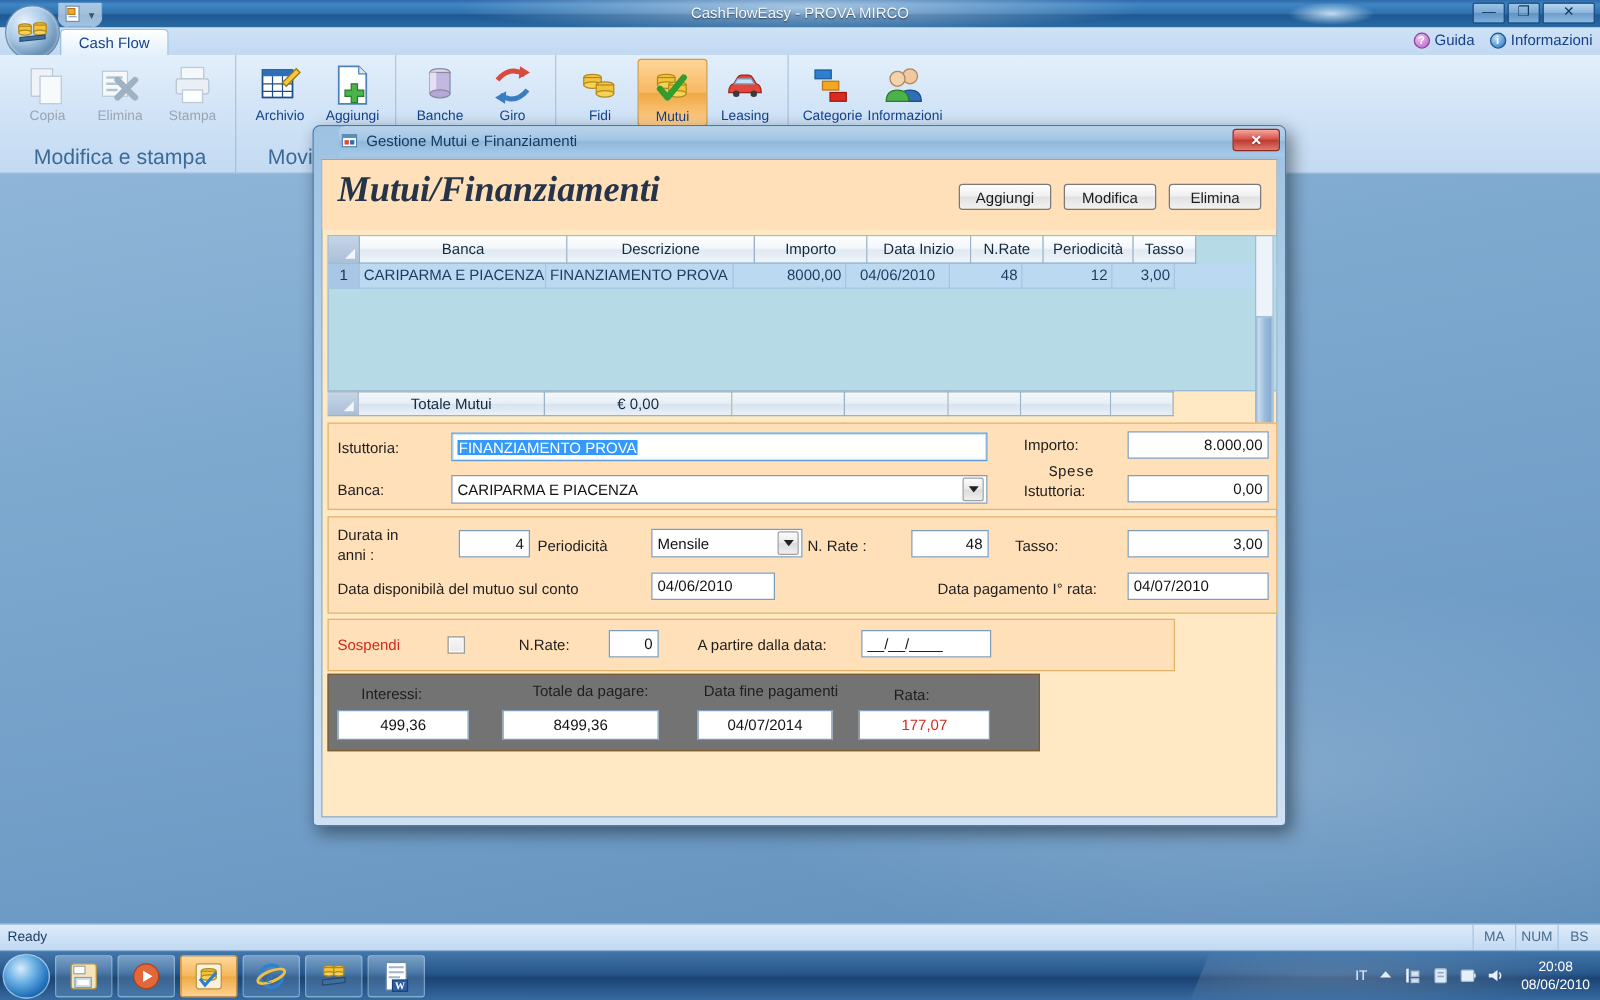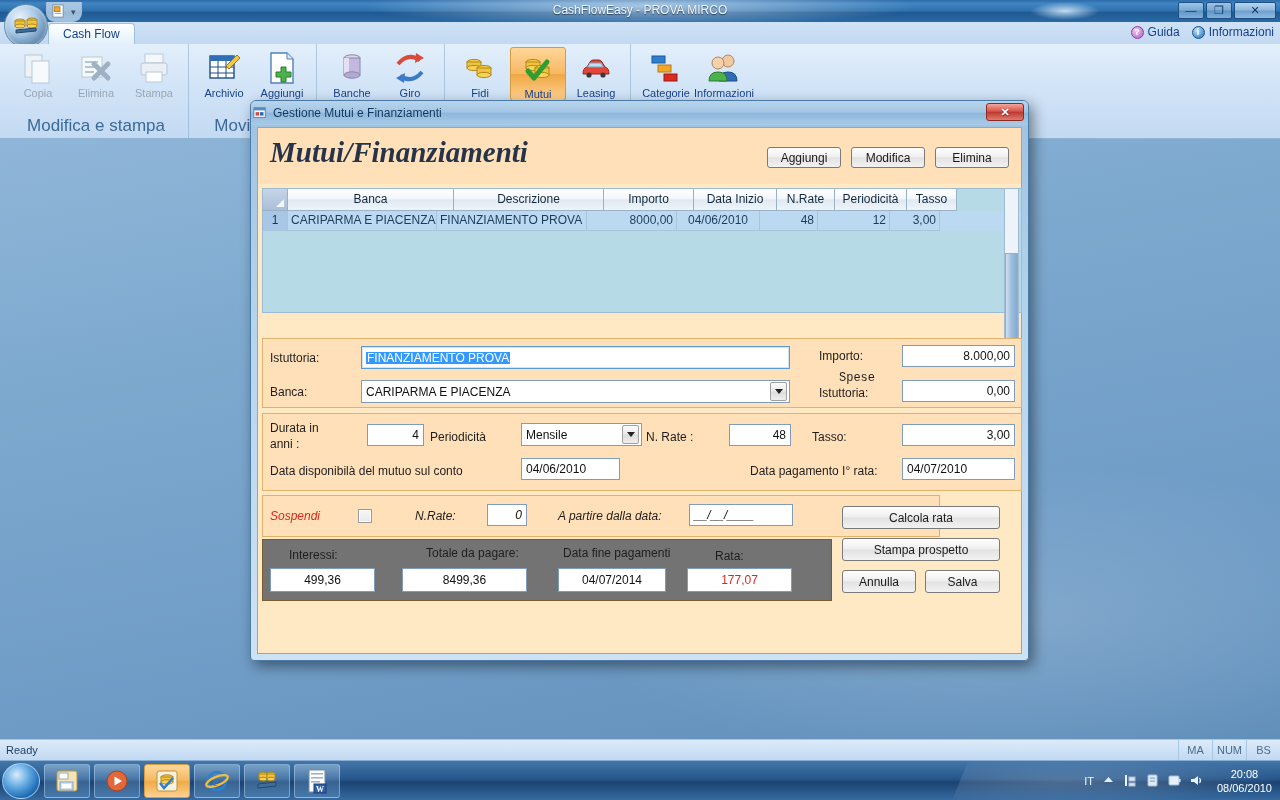--- a/index.html
+++ b/index.html
@@ -191,20 +191,21 @@
     position:absolute; left:250px; top:100px; width:779px; height:561px;
     border:1px solid #4b7ba8; border-radius:6px 6px 4px 4px;
     background: linear-gradient(180deg, #9dc2e2 0%, #b6d4ec 40%, #cfe2f3 100%);
     box-shadow: 4px 5px 14px rgba(0,0,0,0.45);
     padding:0;
   }
   .dlg-title {
     position:relative; height:24px; display:flex; align-items:center; padding-left:2px; gap:6px;
     border-radius:5px 5px 0 0;
     background: linear-gradient(180deg, #b7d4ec 0%, #a4c6e4 45%, #8fb8dc 52%, #a9cbe8 100%);
+    margin-left: 20px;
   }
   .dlg-title .dlg-ico { width:14px; height:14px; }
   .dlg-title .t { color:#11395f; font-size:12px; }
   .dlg-close {
     position:absolute; right:4px; top:2px; width:38px; height:18px; border-radius:3px;
     border:1px solid #8f2a22;
     background: linear-gradient(180deg, #f2a79e 0%, #d9534a 45%, #bd3a30 52%, #e07a70 100%);
     color:#fff; font-size:11px; font-weight:bold;
     display:flex; align-items:center; justify-content:center;
     text-shadow:0 1px 1px rgba(0,0,0,0.5);
@@ -583,20 +584,30 @@
           <div class="gc" style="width:150px">FINANZIAMENTO PROVA</div>
           <div class="gc num" style="width:90px">8000,00</div>
           <div class="gc ctr" style="width:83px">04/06/2010</div>
           <div class="gc num" style="width:58px">48</div>
           <div class="gc num" style="width:72px">12</div>
           <div class="gc num" style="width:50px">3,00</div>
         </div>
       </div>
     </div>
 
+    <div class="grid-footer">
+      <div class="gf corner" style="width:25px"></div>
+      <div class="gf" style="width:149px">Totale Mutui</div>
+      <div class="gf" style="width:150px">€ 0,00</div>
+      <div class="gf" style="width:90px"></div>
+      <div class="gf" style="width:83px"></div>
+      <div class="gf" style="width:58px"></div>
+      <div class="gf" style="width:72px"></div>
+      <div class="gf" style="width:50px"></div>
+    </div>
 
     <div class="vscroll">
       <div class="thumb"></div>
     </div>
 
     <div class="panel" style="left:4px; top:210px; width:760px; height:70px;">
       <span class="fld-label" style="left:7px; top:12px;">Istuttoria:</span>
       <div class="tbox focus" style="left:98px; top:7px; width:429px; height:23px;">
         <span class="sel-text">FINANZIAMENTO PROVA</span>
       </div>
@@ -650,21 +661,21 @@
       <div class="tbox" style="left:258px; top:44px; width:99px; height:22px;">
         <span>04/06/2010</span>
       </div>
 
       <span class="fld-label" style="left:487px; top:50px;">Data pagamento I° rata:</span>
       <div class="tbox" style="left:639px; top:44px; width:113px; height:22px;">
         <span>04/07/2010</span>
       </div>
     </div>
 
-    <div class="panel" style="left:4px; top:367px; width:678px; height:42px;font-style:italic;">
+    <div class="panel" style="left:4px; top:367px; width:678px; height:42px;">
       <span class="fld-label red" style="left:7px; top:13px;">Sospendi</span>
       <div class="chk" style="left:95px; top:13px;"></div>
       <span class="fld-label" style="left:152px; top:13px;">N.Rate:</span>
       <div class="tbox right" style="left:224px; top:8px; width:40px; height:22px;">
         <span>0</span>
       </div>
       <span class="fld-label" style="left:295px; top:13px;">A partire dalla data:</span>
       <div class="tbox" style="left:426px; top:8px; width:104px; height:22px;">
         <span>__/__/____</span>
       </div>
@@ -685,28 +696,20 @@
       <div class="tbox ctr" style="left:295px; top:28px; width:108px; height:24px;">
         <span>04/07/2014</span>
       </div>
 
       <span class="fld-label" style="left:452px; top:9px;">Rata:</span>
       <div class="tbox ctr" style="left:424px; top:28px; width:105px; height:24px;">
         <span class="red">177,07</span>
       </div>
     </div>
 
-    <div class="side-btns" style="left:584px; top:378px;">
-      <div class="btn3d" style="width:158px; height:23px; line-height:22px;">Calcola rata</div>
-      <div class="btn3d" style="width:158px; height:23px; line-height:22px; margin-top:9px;">Stampa prospetto</div>
-      <div style="display:flex; gap:9px; margin-top:9px;">
-        <div class="btn3d" style="width:74px; height:23px; line-height:22px;">Annulla</div>
-        <div class="btn3d" style="width:75px; height:23px; line-height:22px;">Salva</div>
-      </div>
-    </div>
 
   </div>
 </div>
 
 <div id="taskbar">
   <div class="start-orb"></div>
 
   <div class="tb-btn">
     <svg width="26" height="26" viewBox="0 0 26 26">
       <rect x="3" y="3" width="20" height="20" rx="2" fill="#f6e4b8" stroke="#b8963f"></rect>

